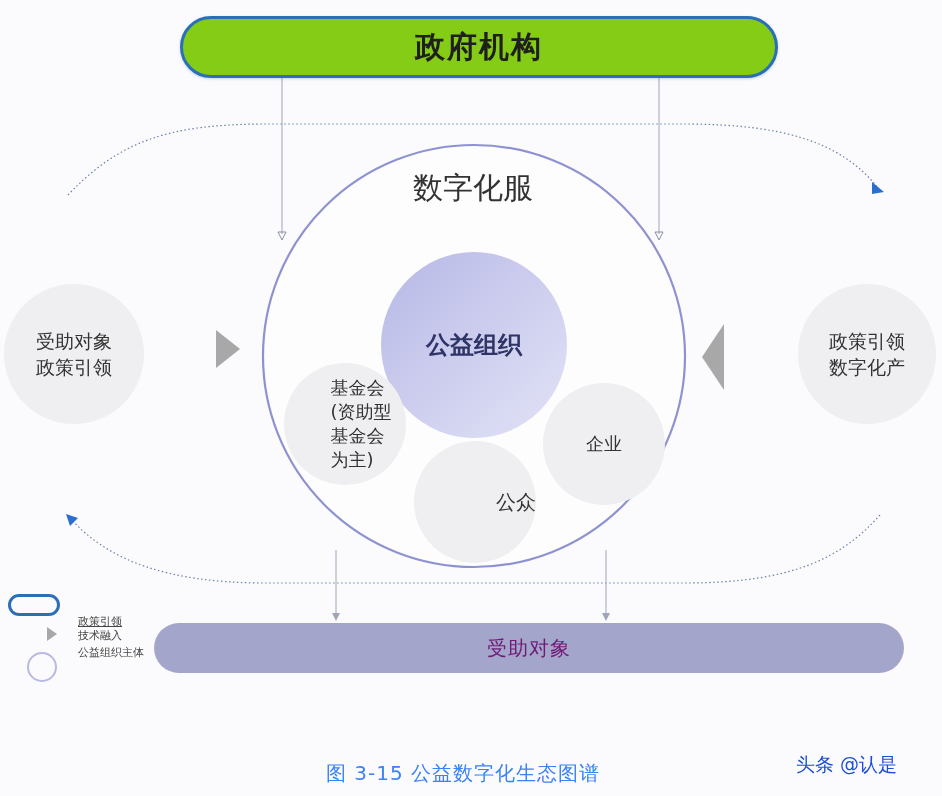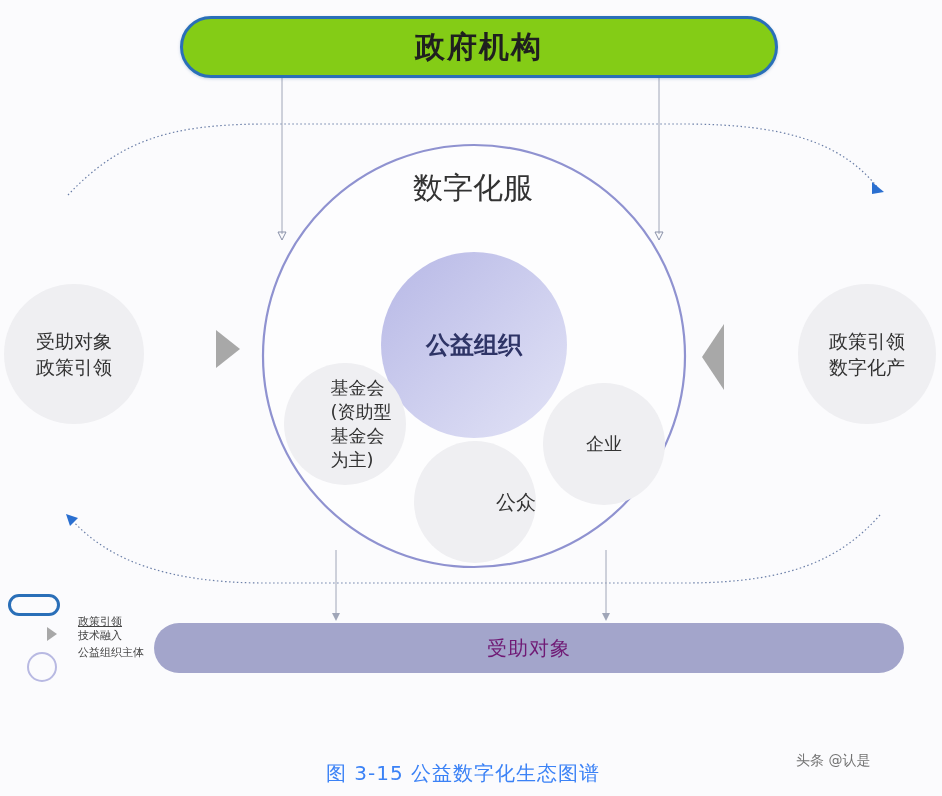--- a/index.html
+++ b/index.html
@@ -42,21 +42,21 @@
 
   .beneficiary {
     left:154px; top:623px; width:750px; height:50px;
     background:#a3a5cb; border-radius:26px;
     display:flex; align-items:center; justify-content:center;
   }
   .beneficiary span { color:#701a75; font-size:20px; letter-spacing:1px; }
   .legend-label { position:absolute; left:78px; font-size:11px; color:#444; }
 
   .caption { left:326px; top:760px; font-size:20px; color:#3b82f6; letter-spacing:1px; }
-  .watermark { left:796px; top:752px; font-size:14px; color:#737373; }
+  .watermark { left:796px; top:752px; font-size:19px; color:#1d4ed8; }
 </style>
 </head>
 <body>
 
 <svg class="layer" width="942" height="796">
 
   <path d="M68,195 C120,140 170,125 260,124 L690,124 C780,125 840,140 878,188" fill="none" stroke="#6b7fa8" stroke-width="1.2" stroke-dasharray="1.5 2.5"></path>
   <polygon points="872,182 884,192 872,194" fill="#2a6fd0"></polygon>
   <path d="M880,515 C840,560 790,582 690,583 L260,583 C170,582 110,562 72,520" fill="none" stroke="#6b7fa8" stroke-width="1.2" stroke-dasharray="1.5 2.5"></path>
   <polygon points="66,514 78,518 70,526" fill="#2a6fd0"></polygon>

